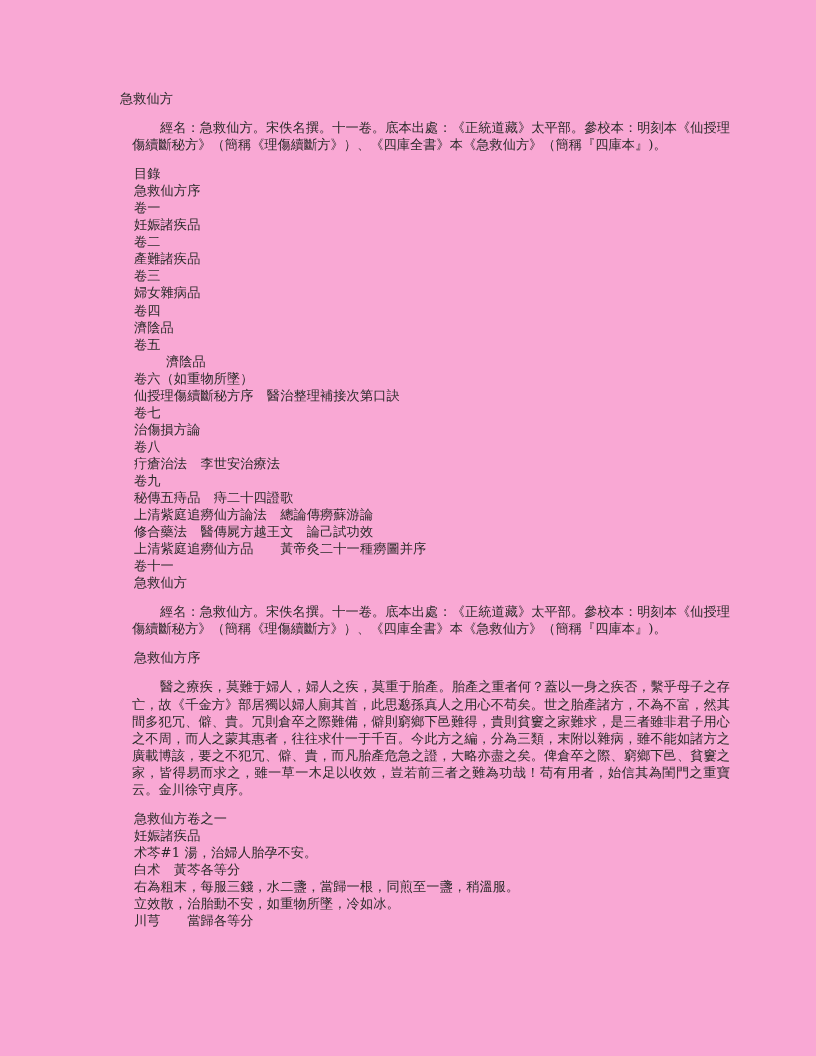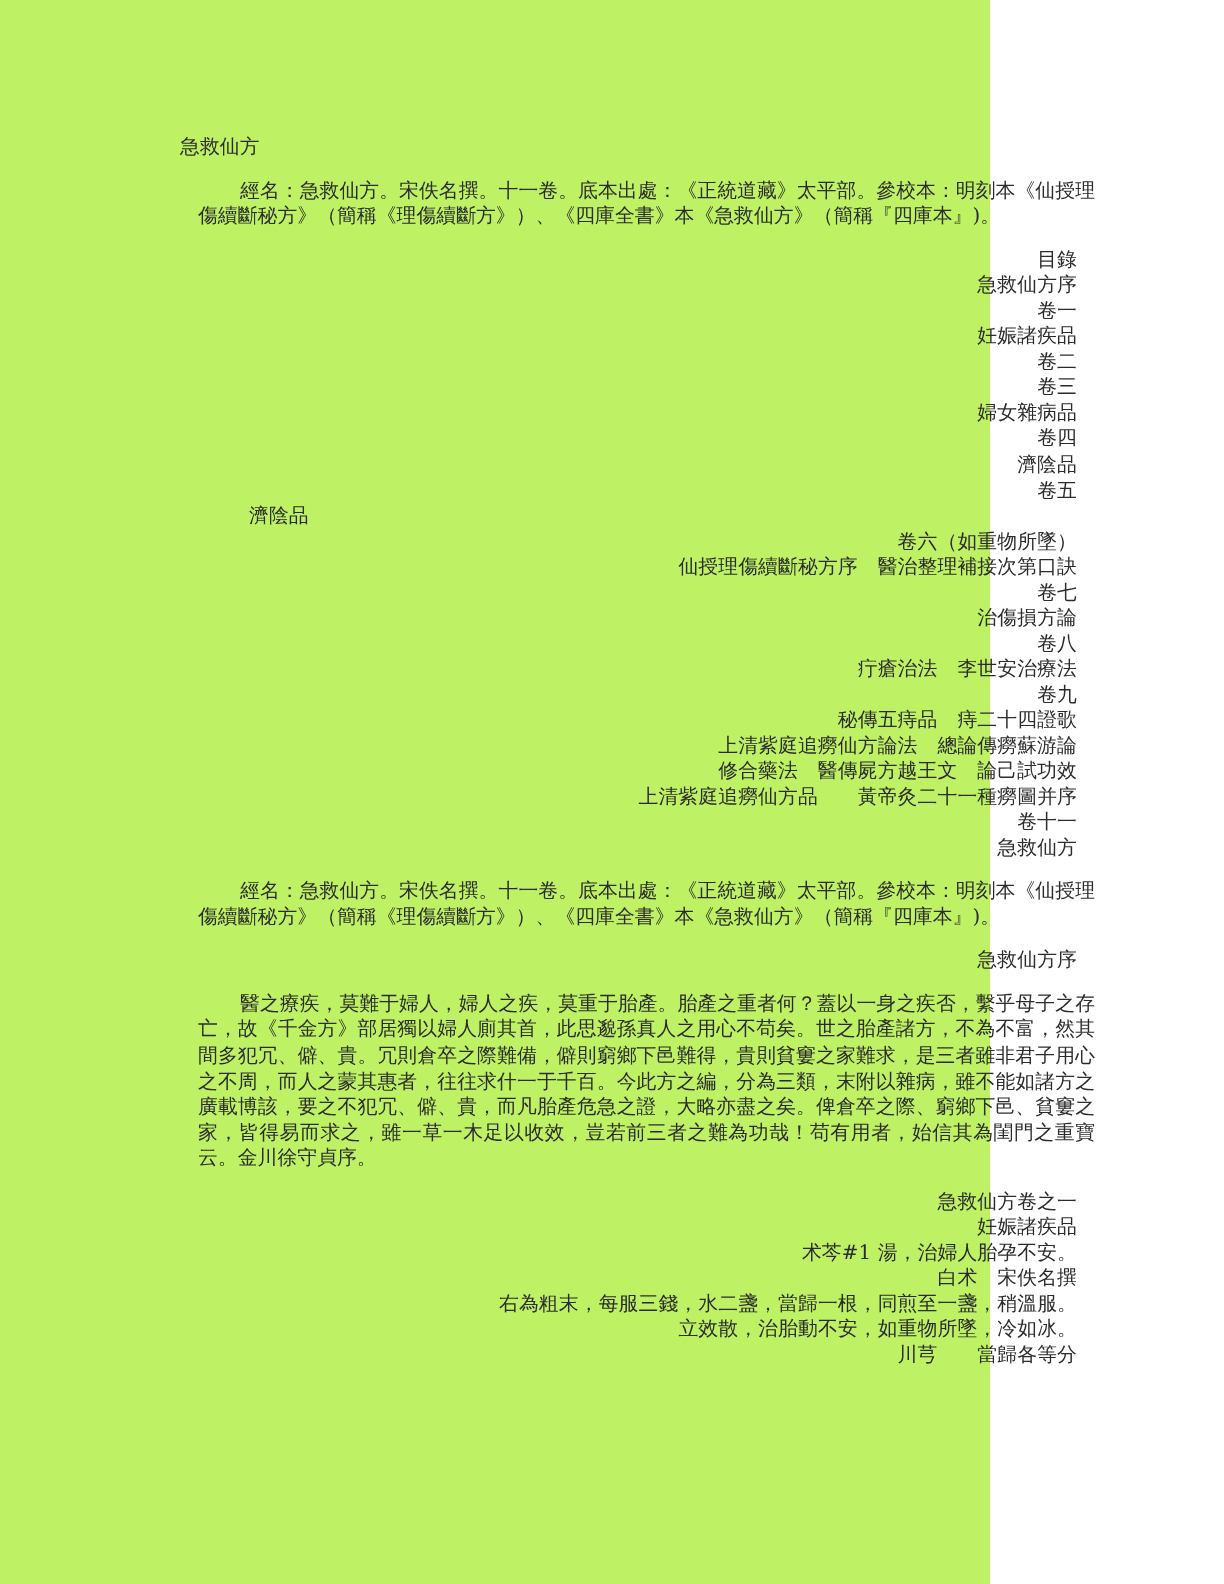--- a/index.html
+++ b/index.html
@@ -9,43 +9,42 @@
   }
   body {
     width: 816px;
     height: 1056px;
     font-family: "DejaVu Serif", "Liberation Serif", serif;
     color: #2b2b2b;
     -webkit-font-smoothing: antialiased;
   }
   .page {
     position: relative;
-    width: 660px;
+    width: 816px;
     height: 1056px;
-    background: #bef264;
+    background: #f9a8d4;
     box-sizing: border-box;
     padding: 90px 98px 0 120px;
   }
   .doc-body {
     width: 598px;
   }
   .line {
     font-size: 13.2px;
     line-height: 17.05px;
     white-space: pre;
     letter-spacing: 0.1px;
   }
   
   .flush {
     text-indent: 0;
   }
   
   .indent1 {
     padding-left: 14px;
-    text-align: right;
   }
   
   .indent2 {
     padding-left: 46px;
   }
   
   .para {
     font-size: 13.2px;
     line-height: 17.05px;
     text-align: justify;
@@ -62,20 +61,21 @@
 
 <div class="page">
   <div class="doc-body" id="doc-body">
       <div class="line flush">急救仙方</div>
       <div class="para">經名：急救仙方。宋佚名撰。十一卷。底本出處：《正統道藏》太平部。參校本：明刻本《仙授理傷續斷秘方》（簡稱《理傷續斷方》）、《四庫全書》本《急救仙方》（簡稱『四庫本』)。</div>
       <div class="line indent1">目錄</div>
       <div class="line indent1">急救仙方序</div>
       <div class="line indent1">卷一</div>
       <div class="line indent1">妊娠諸疾品</div>
       <div class="line indent1">卷二</div>
+      <div class="line indent1">產難諸疾品</div>
       <div class="line indent1">卷三</div>
       <div class="line indent1">婦女雜病品</div>
       <div class="line indent1">卷四</div>
       <div class="line indent1">濟陰品</div>
       <div class="line indent1">卷五</div>
       <div class="line indent2">濟陰品</div>
       <div class="line indent1">卷六（如重物所墜）</div>
       <div class="line indent1">仙授理傷續斷秘方序　醫治整理補接次第口訣</div>
       <div class="line indent1">卷七</div>
       <div class="line indent1">治傷損方論</div>
@@ -87,18 +87,18 @@
       <div class="line indent1">修合藥法　醫傳屍方越王文　論己試功效</div>
       <div class="line indent1">上清紫庭追癆仙方品　　黃帝灸二十一種癆圖并序</div>
       <div class="line indent1">卷十一</div>
       <div class="line indent1">急救仙方</div>
       <div class="para">經名：急救仙方。宋佚名撰。十一卷。底本出處：《正統道藏》太平部。參校本：明刻本《仙授理傷續斷秘方》（簡稱《理傷續斷方》）、《四庫全書》本《急救仙方》（簡稱『四庫本』)。</div>
       <div class="line indent1">急救仙方序</div>
       <div class="para">醫之療疾，莫難于婦人，婦人之疾，莫重于胎產。胎產之重者何？蓋以一身之疾否，繫乎母子之存亡，故《千金方》部居獨以婦人廁其首，此思邈孫真人之用心不苟矣。世之胎產諸方，不為不富，然其間多犯冗、僻、貴。冗則倉卒之際難備，僻則窮鄉下邑難得，貴則貧窶之家難求，是三者雖非君子用心之不周，而人之蒙其惠者，往往求什一于千百。今此方之編，分為三類，末附以雜病，雖不能如諸方之廣載博該，要之不犯冗、僻、貴，而凡胎產危急之證，大略亦盡之矣。俾倉卒之際、窮鄉下邑、貧窶之家，皆得易而求之，雖一草一木足以收效，豈若前三者之難為功哉！苟有用者，始信其為閨門之重寶云。金川徐守貞序。</div>
       <div class="line indent1">急救仙方卷之一</div>
       <div class="line indent1">妊娠諸疾品</div>
       <div class="line indent1">术芩#1 湯，治婦人胎孕不安。</div>
-      <div class="line indent1">白术　宋佚名撰</div>
+      <div class="line indent1">白术　黃芩各等分</div>
       <div class="line indent1">右為粗末，每服三錢，水二盞，當歸一根，同煎至一盞，稍溫服。</div>
       <div class="line indent1">立效散，治胎動不安，如重物所墜，冷如冰。</div>
       <div class="line indent1">川芎　　當歸各等分</div>
     </div>
 </div>
 
 </body></html>

